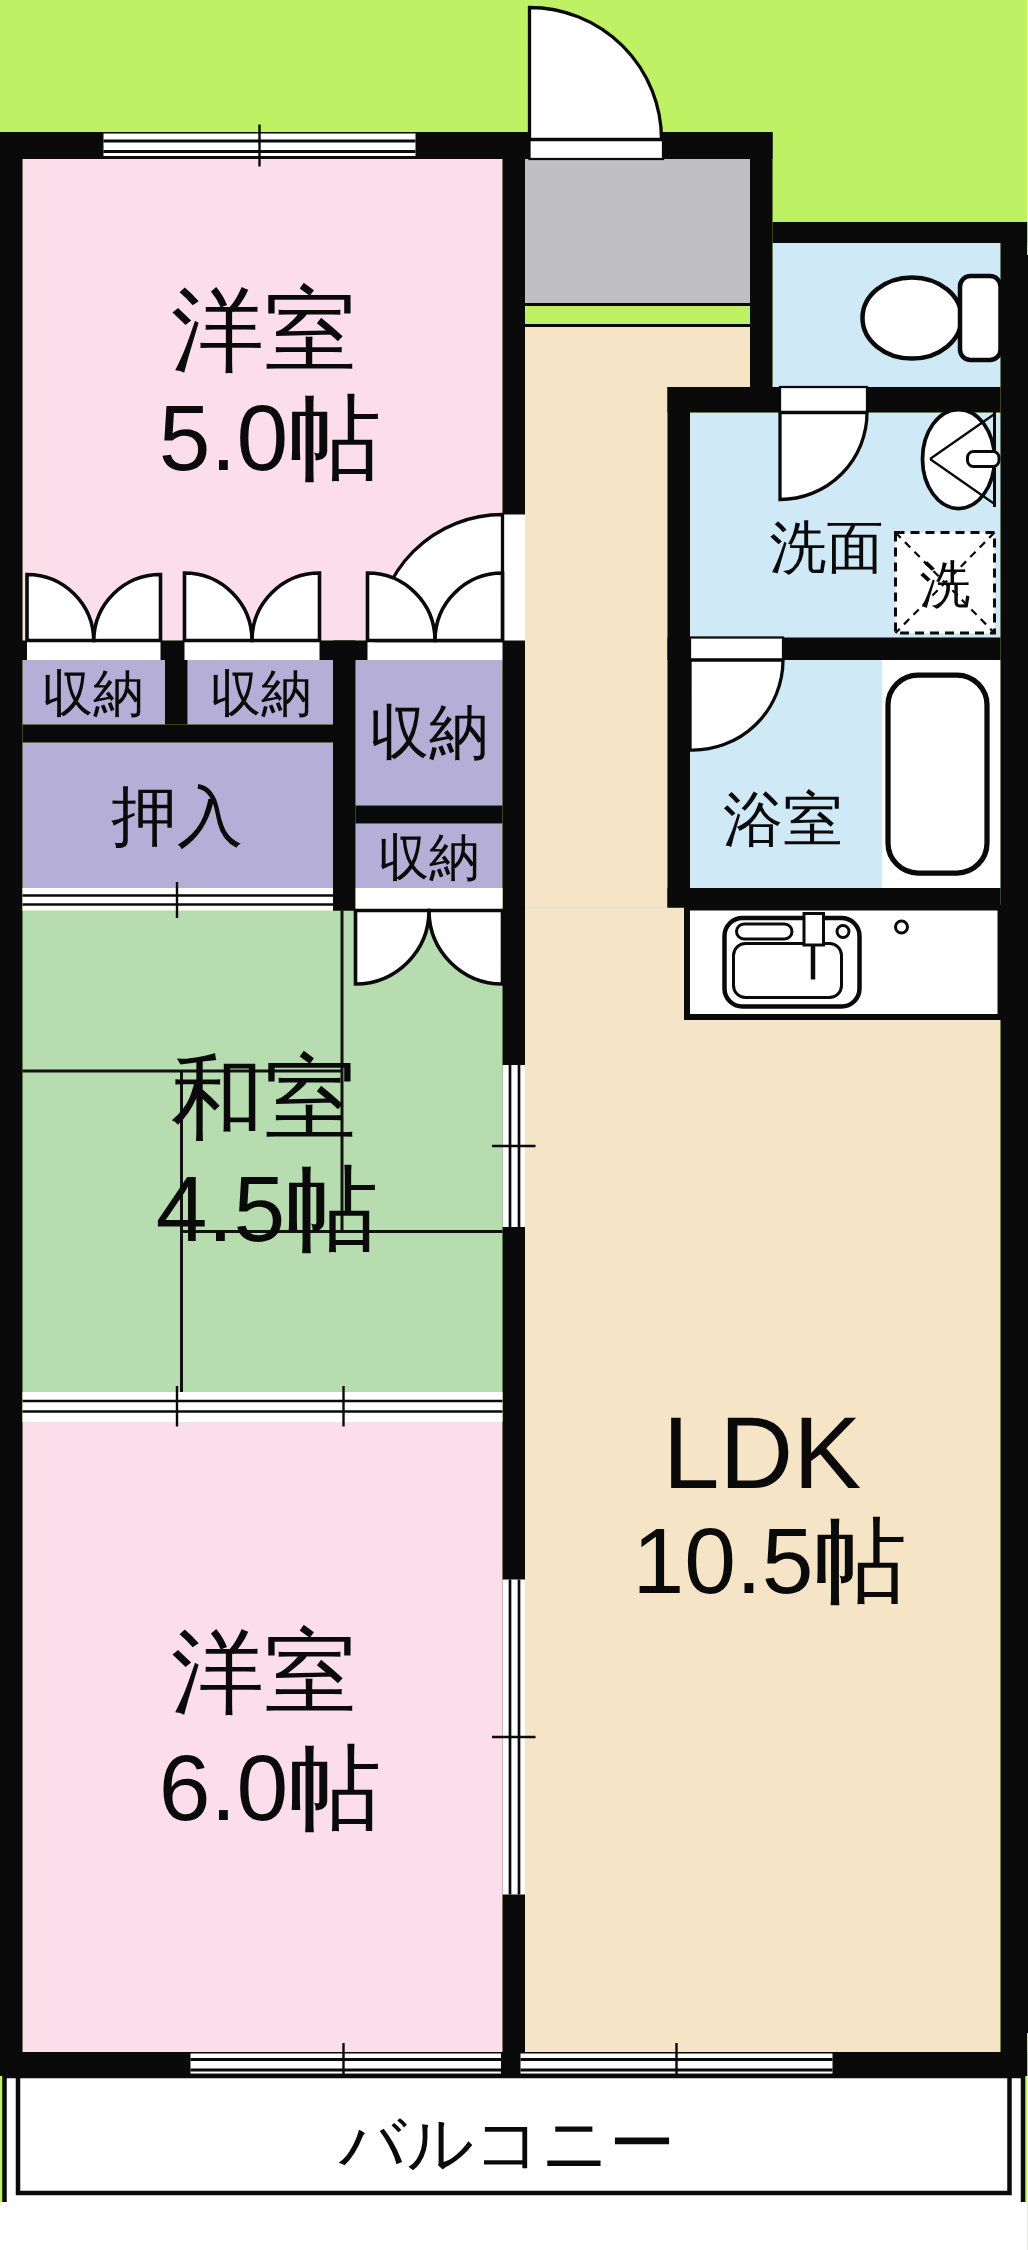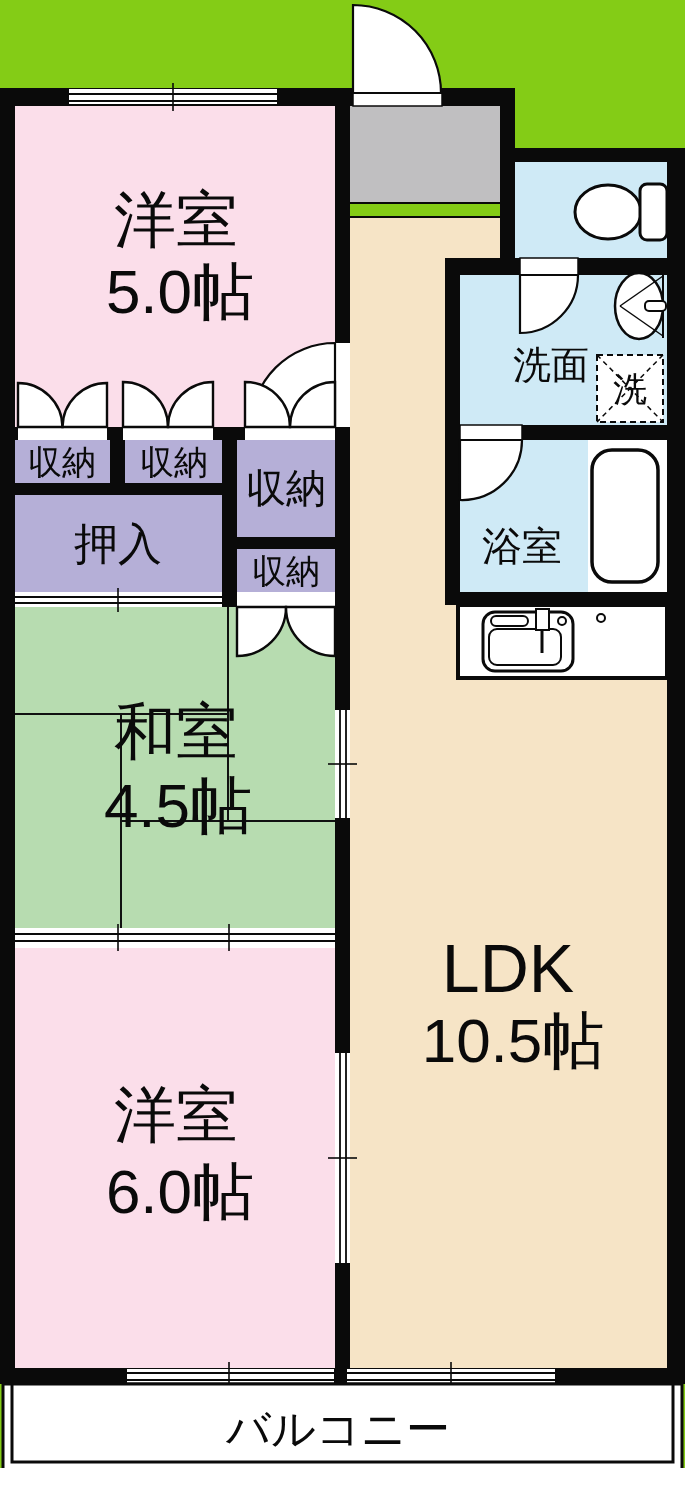--- a/index.html
+++ b/index.html
@@ -1,16 +1,16 @@
 <!DOCTYPE html>
 <html><head>
 <meta charset="utf-8">
 <style>
   html,body{margin:0;padding:0;background:#ffffff;}
-  .page{width:685px;height:1468px;position:relative;background:#84cc16;}
+  .page{width:685px;height:1468px;position:relative;background:#bef264;}
   svg{display:block;}
   .lbl{
     font-family:"Liberation Sans","DejaVu Sans",sans-serif;
     fill:#0a0a0a;
     font-weight:500;
     text-anchor:middle;
   }
 </style>
 </head>
 <body>

